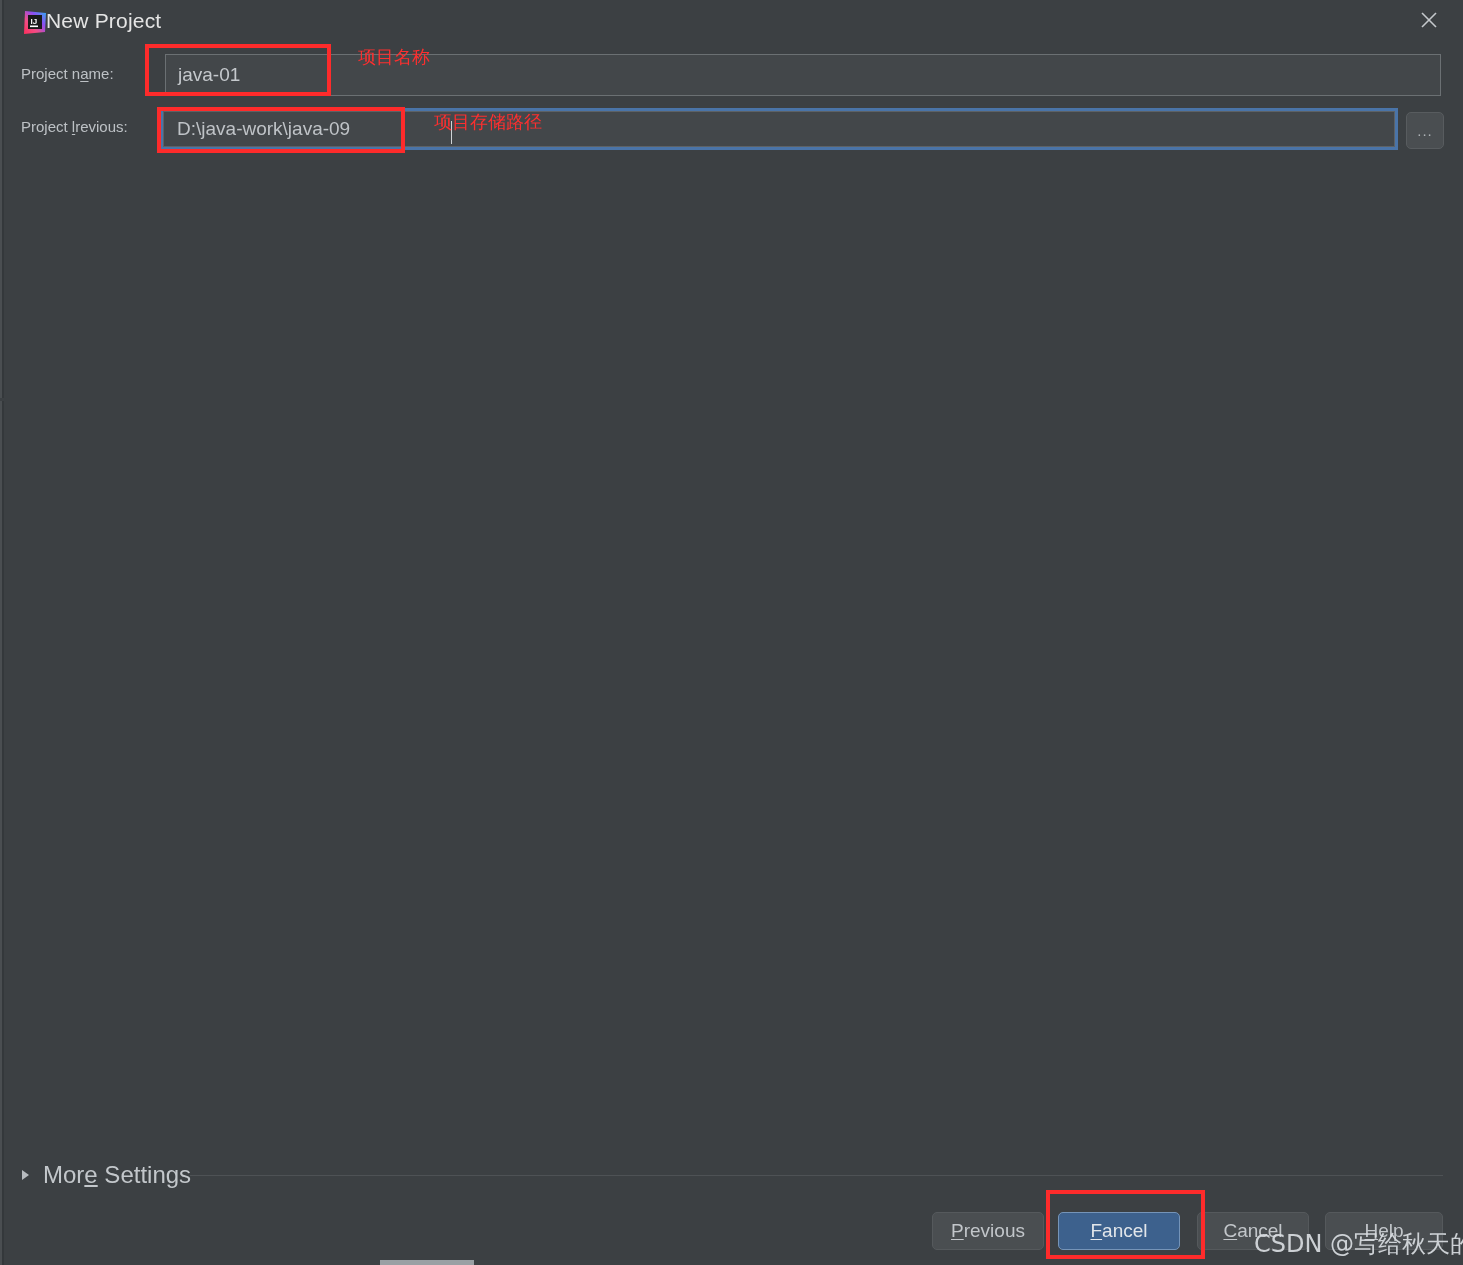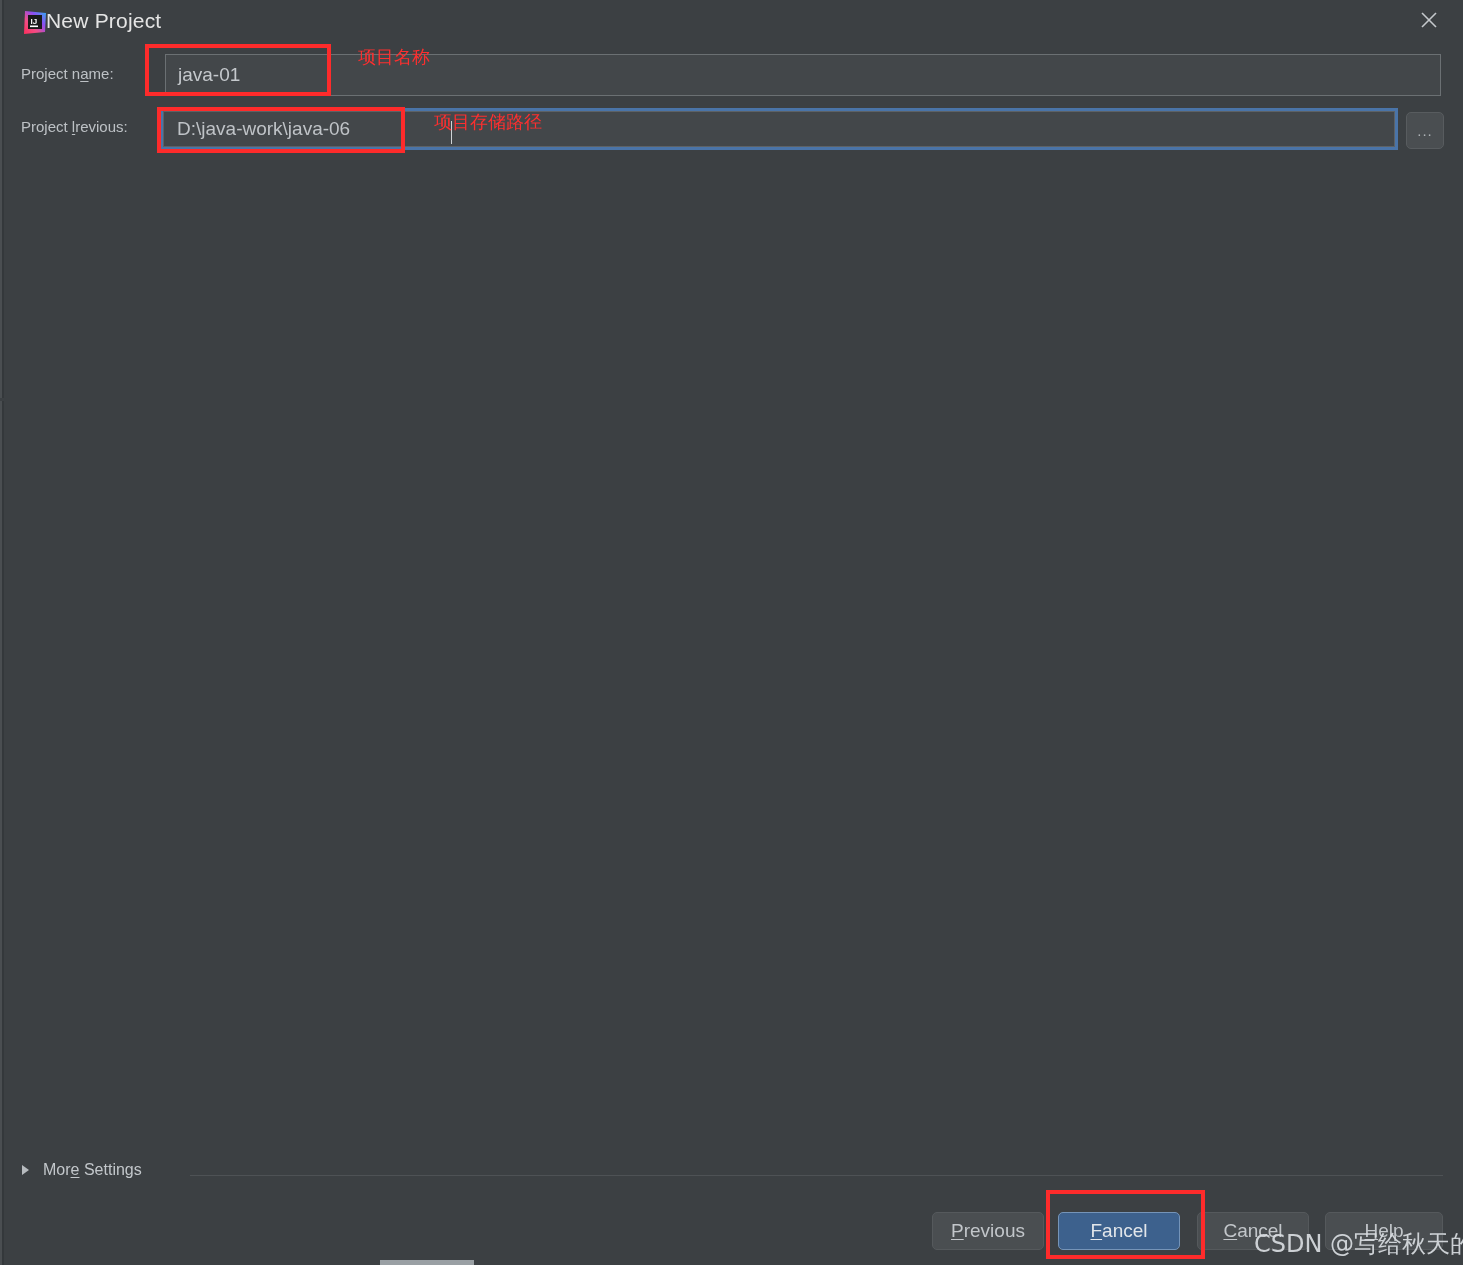--- a/index.html
+++ b/index.html
@@ -192,21 +192,21 @@
     cursor: pointer;
   }
   .more-tri {
     width: 0; height: 0;
     border-left: 7px solid #b7bbbf;
     border-top: 5px solid transparent;
     border-bottom: 5px solid transparent;
     margin-right: 14px;
   }
   .more-label {
-    font-size: 16px;
+    font-size: 24px;
     color: #c3c7cb;
   }
   .more-label .mn { text-decoration: underline; text-underline-offset: 2px; }
   .more-sep {
     position: absolute;
     left: 190px;
     top: 1175px;
     width: 1253px;
     height: 1px;
     background: #4e5255;
@@ -299,21 +299,21 @@
   <div class="lbl label-name"><span>Project n</span><span class="mn">a</span><span>me:</span></div>
 
   <div class="field field-name" style="display:flex;align-items:center;text-align:center;">
     <span>java-01</span>
   </div>
 
   <div class="lbl label-loc"><span>Project </span><span class="mn">l</span><span>revious:</span></div>
 
   <div class="field-loc-wrap">
     <div class="field-loc">
-      <span class="txt">D:\java-work\java-06</span>
+      <span class="txt">D:\java-work\java-09</span>
       <span class="caret" style="left:287px;top:9px;"></span>
     </div>
   </div>
 
   <div class="browse-btn">
     <div class="dots">...</div>
   </div>
 
   <div class="redbox redbox-name"></div>
   <div class="redbox redbox-loc"></div>

